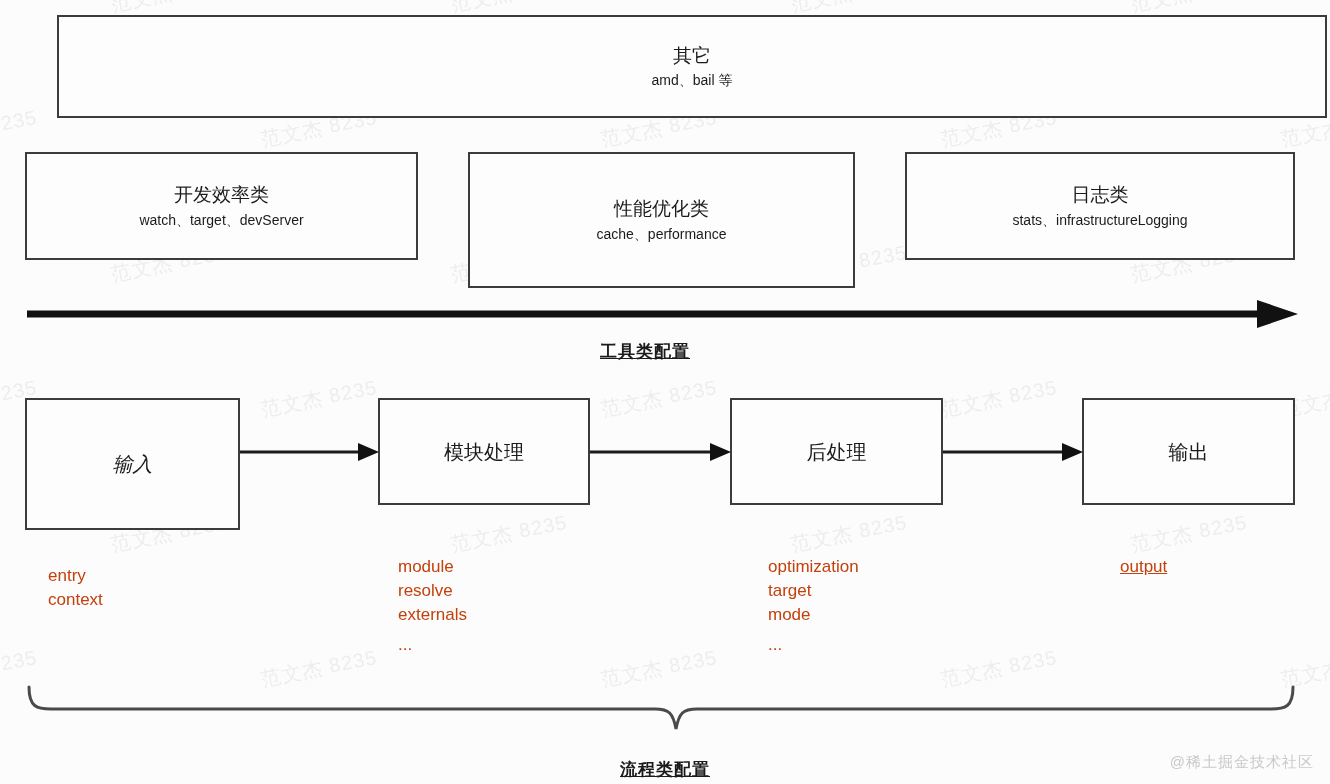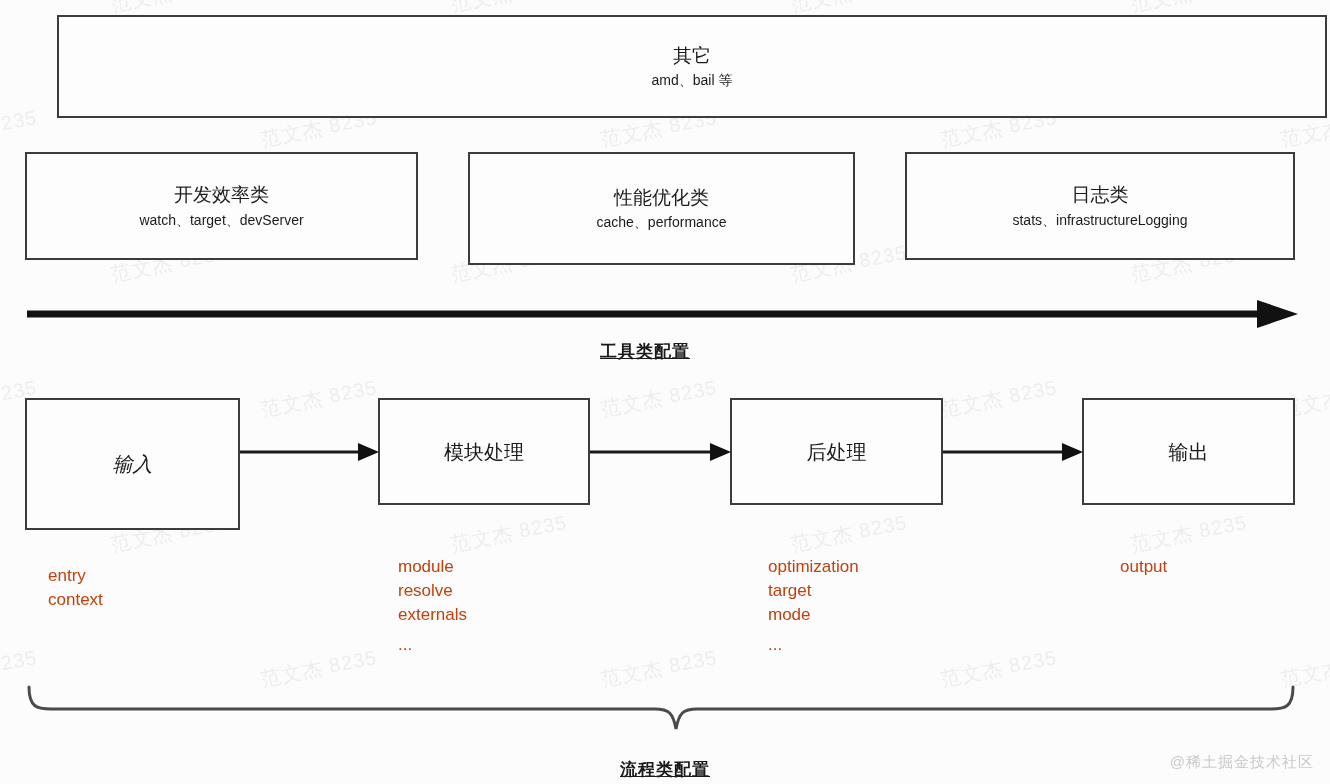--- a/index.html
+++ b/index.html
@@ -153,21 +153,21 @@
   <div class="box" style="left:25px; top:15px; width:1270px; height:103px;margin-left:32px;">
     <div class="line1">其它</div>
     <div class="line2">amd、bail 等</div>
   </div>
 
   <div class="box" style="left:25px; top:152px; width:393px; height:108px;">
     <div class="line1">开发效率类</div>
     <div class="line2">watch、target、devServer</div>
   </div>
 
-  <div class="box" style="left:468px; top:152px; width:387px; height:113px;">
+  <div class="box" style="left:468px; top:152px; width:387px; height:136px;">
     <div class="line1">性能优化类</div>
     <div class="line2">cache、performance</div>
   </div>
 
   <div class="box" style="left:905px; top:152px; width:390px; height:108px;">
     <div class="line1">日志类</div>
     <div class="line2">stats、infrastructureLogging</div>
   </div>
 
   <svg id="tool-arrow" style="left:25px; top:298px;" width="1275" height="32" viewBox="0 0 1275 32">
@@ -220,21 +220,21 @@
     <div class="ellipsis">...</div>
   </div>
 
   <div class="opt-list" style="left:768px; top:555px;">
     <div>optimization</div>
     <div>target</div>
     <div>mode</div>
     <div class="ellipsis">...</div>
   </div>
 
-  <div class="opt-list" style="left:1120px; top:555px;">
+  <div class="opt-list" style="left:1120px; top:555px;text-decoration:underline;">
     <div>output</div>
   </div>
 
   <svg id="brace-wrap" style="left:25px; top:685px;" width="1272" height="50" viewBox="0 0 1272 50">
     <path d="M4 2 C4 22, 12 24, 26 24 L 630 24 C 644 24, 648 28, 651 44
              C 654 28, 658 24, 672 24 L 1246 24 C 1260 24, 1268 22, 1268 2" fill="none" stroke="#4a4a4a" stroke-width="3" stroke-linecap="round"></path>
   </svg>
 
   <div class="axis-label" style="left:0; top:758px; width:1330px; text-align:center;">流程类配置</div>
 

